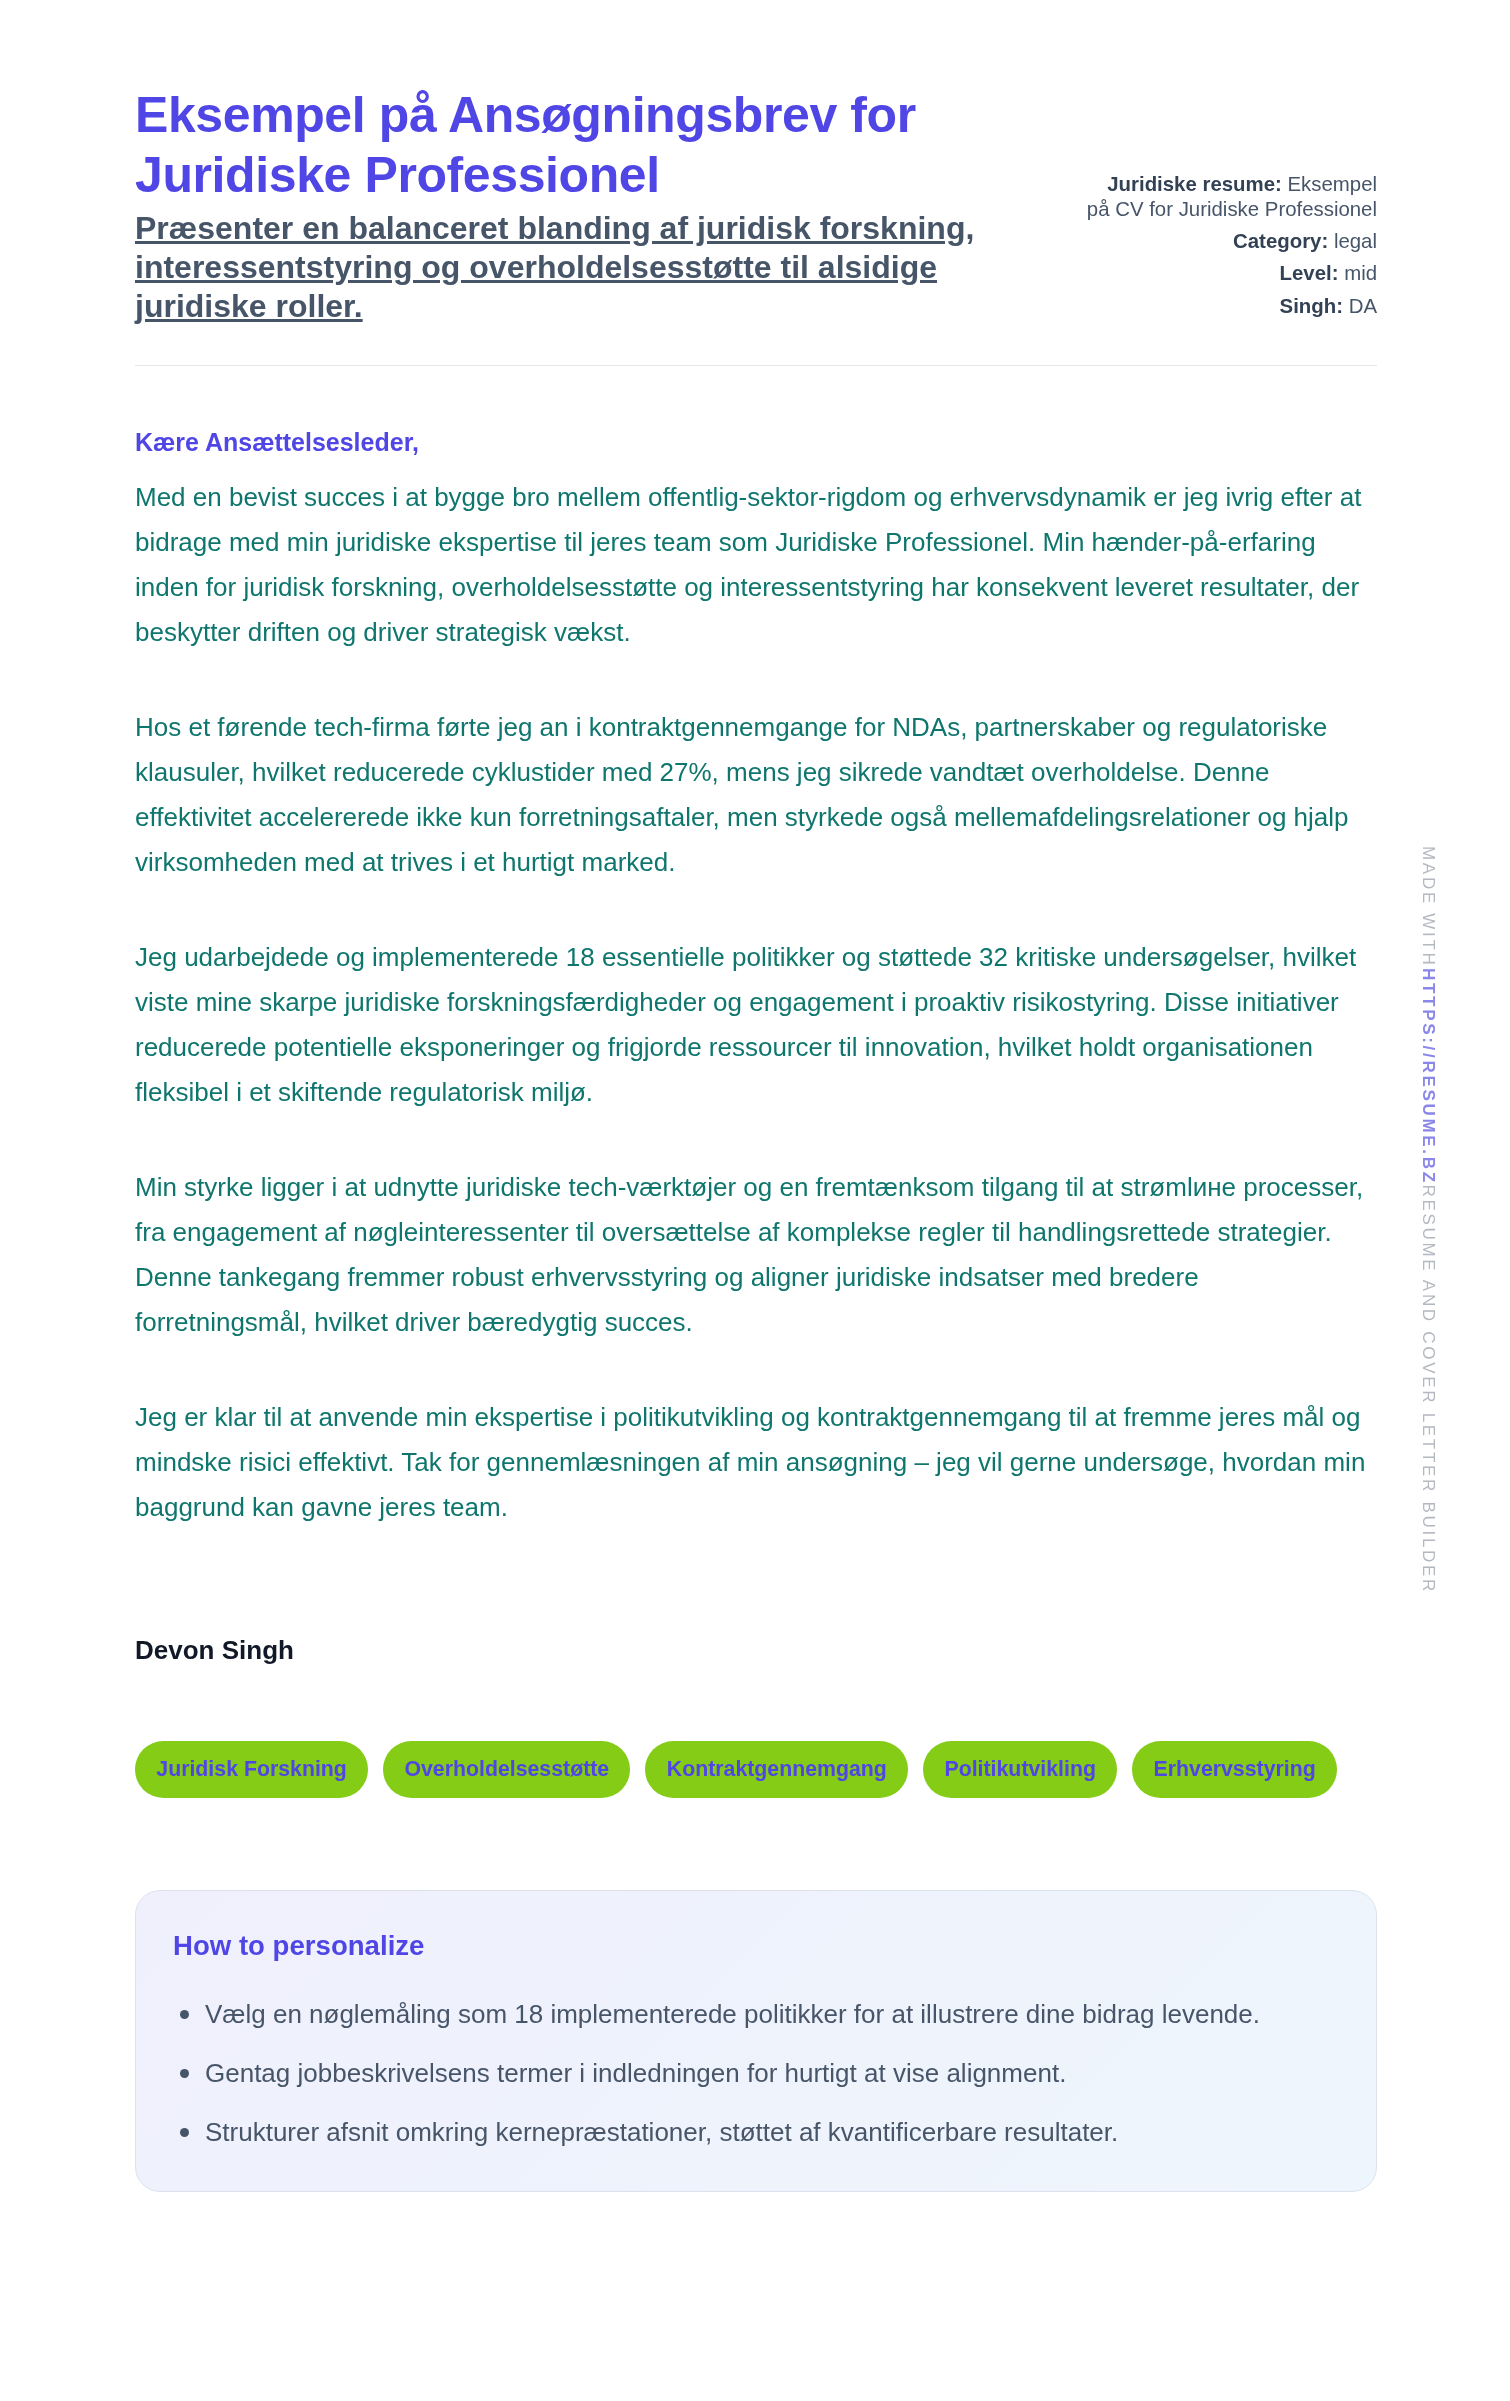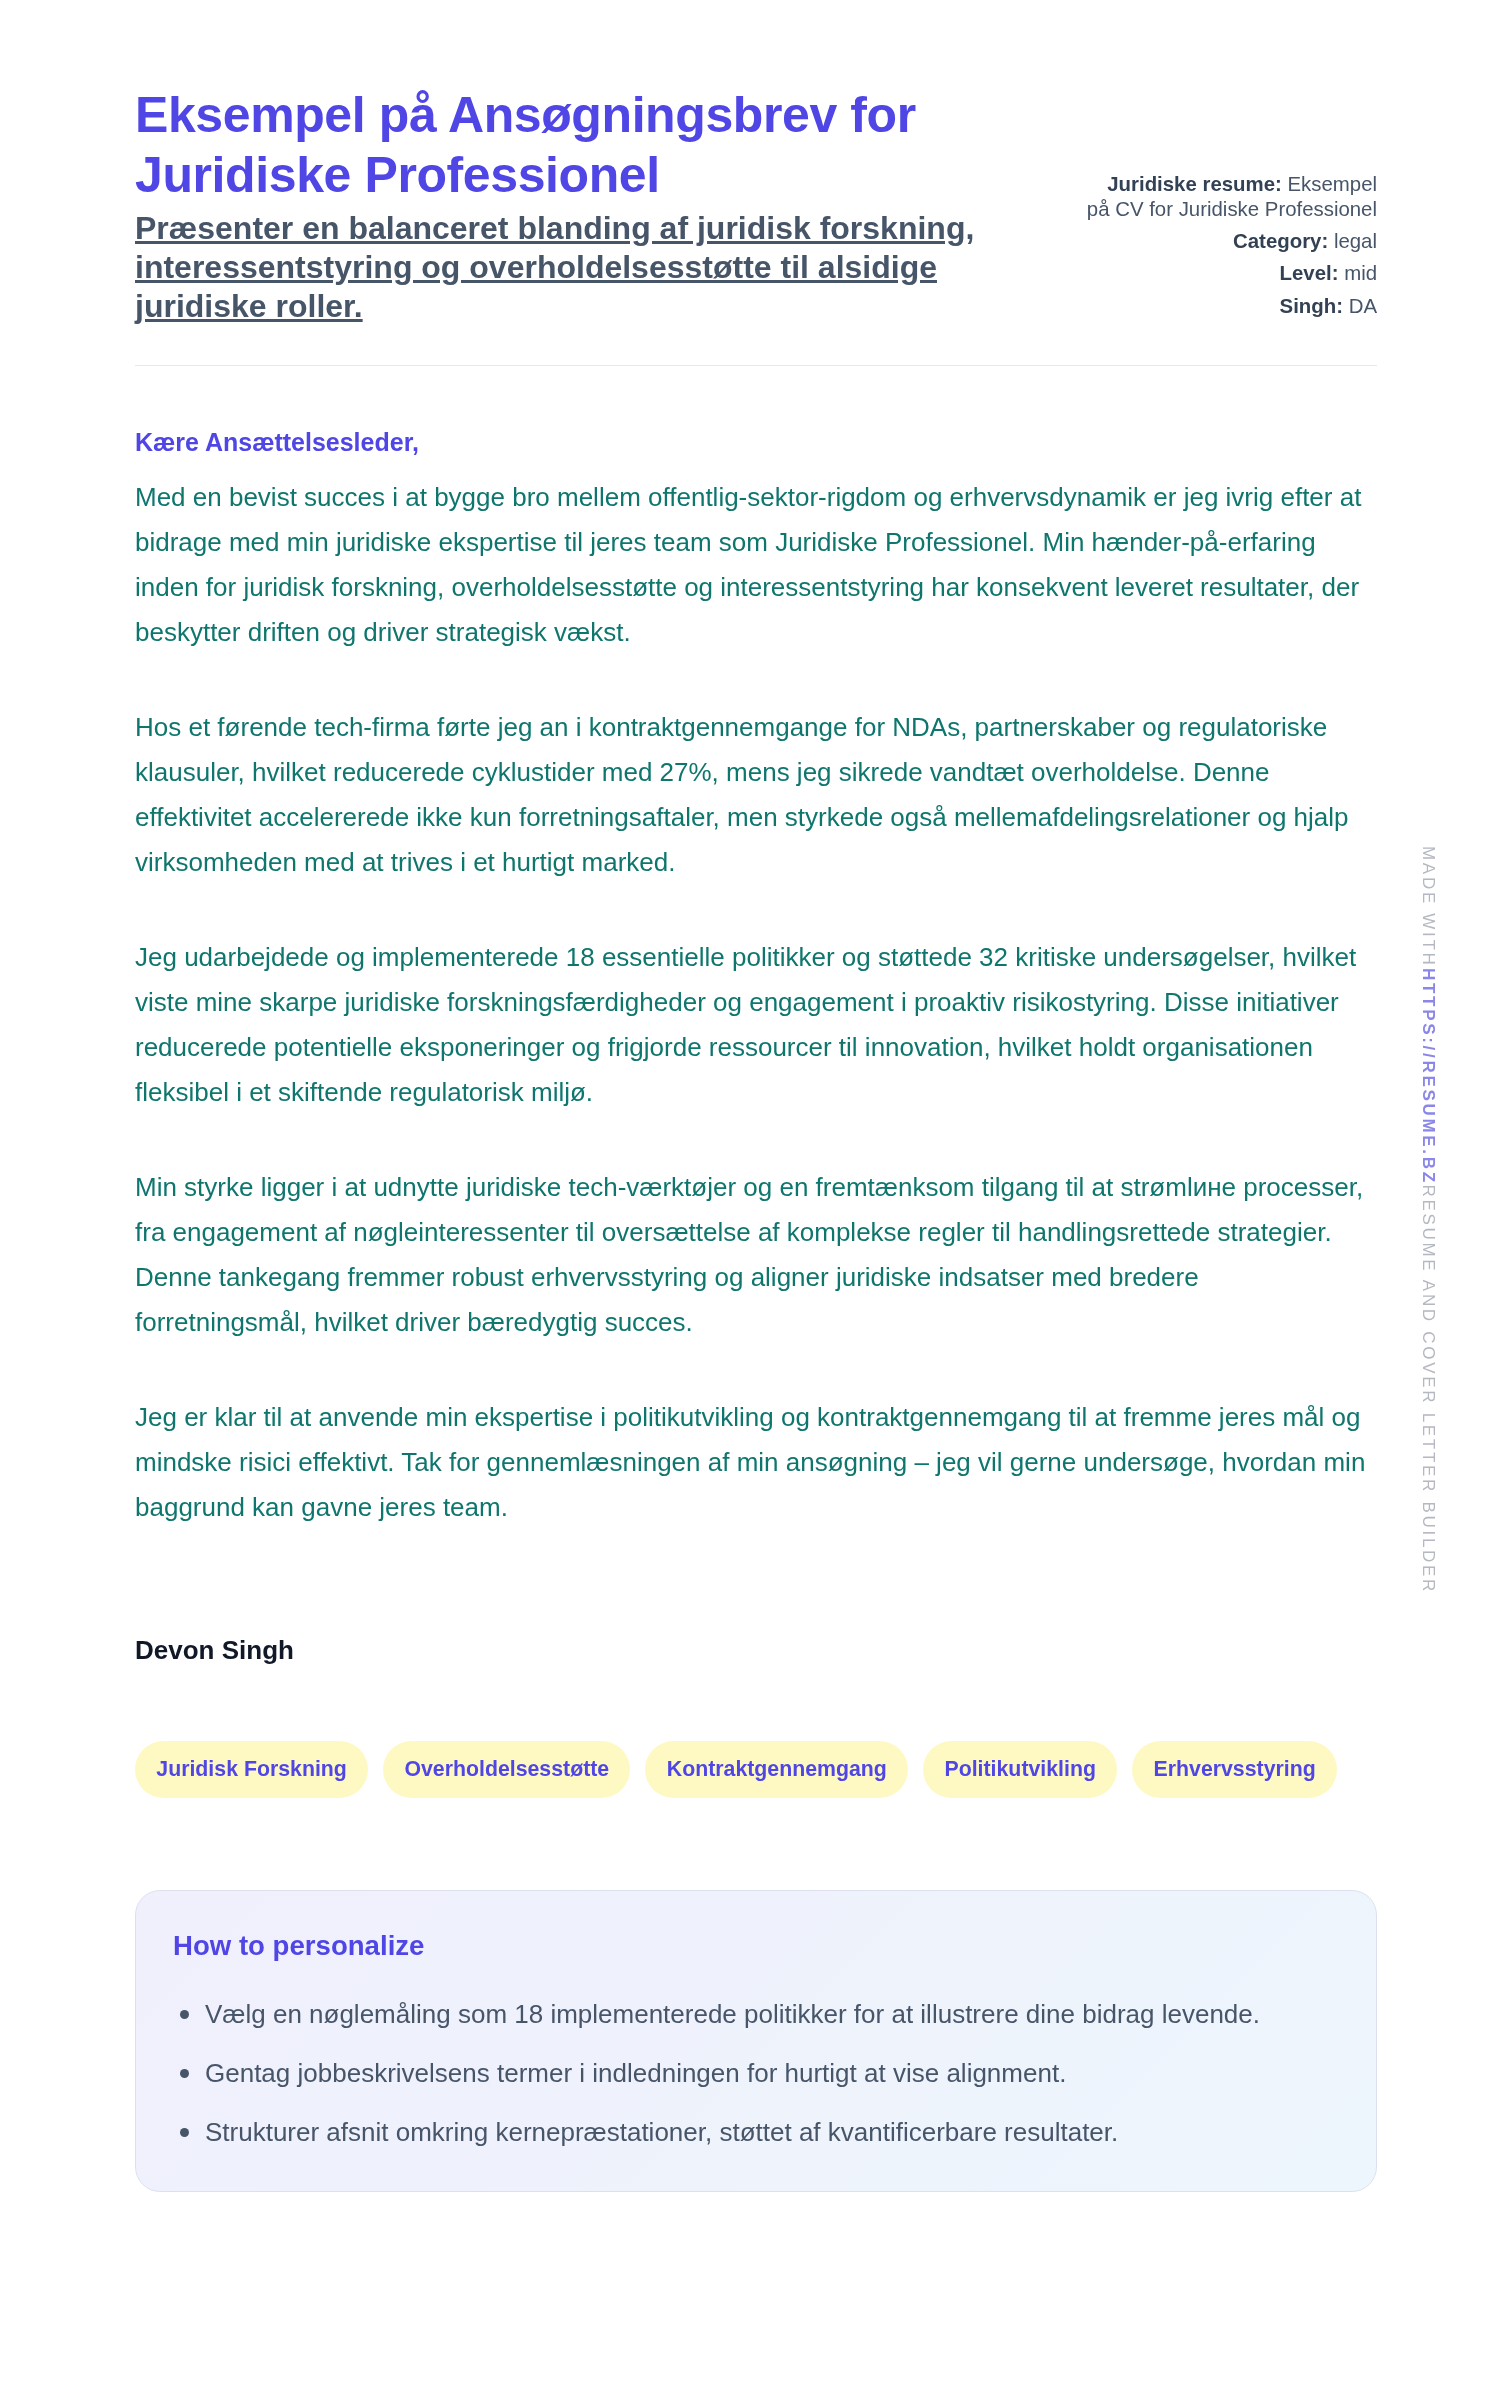--- a/index.html
+++ b/index.html
@@ -74,21 +74,21 @@
       font-size: 26px;
       color: #475569;
     }
 
     .tags {
       margin-top: 75px;
       display: flex;
       gap: 15px;
     }
     .tag {
-      background: #fef9c3;
+      background: #84cc16;
       color: #4f46e5;
       font-size: 21.3px;
       font-weight: 700;
       height: 57px;
       line-height: 57px;
       padding: 0 21.3px;
       border-radius: 28.4px;
       white-space: nowrap;
     }
 

